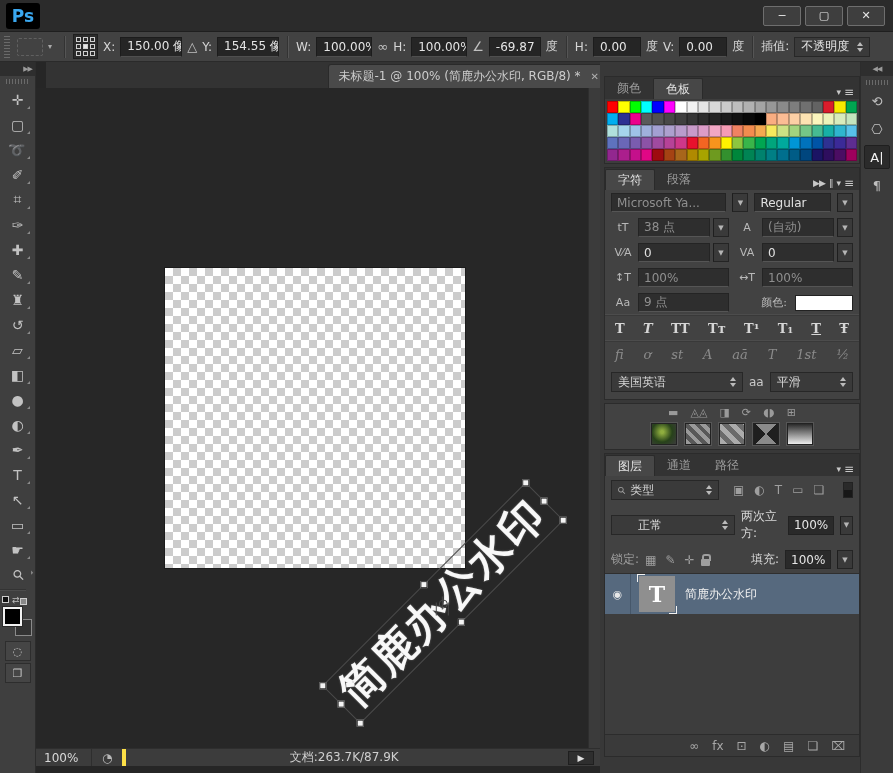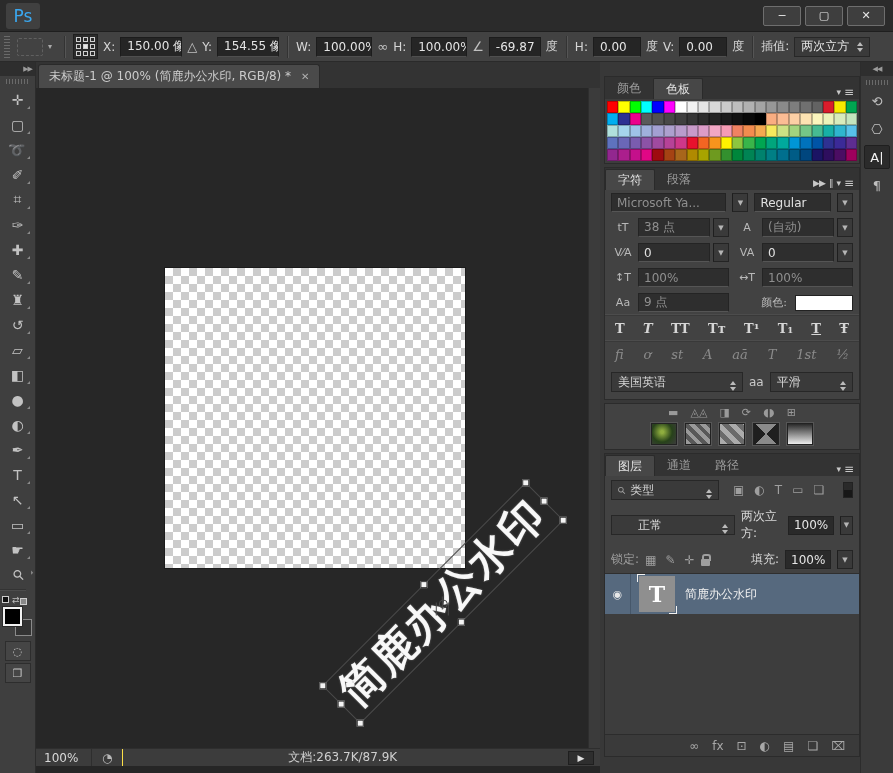--- a/index.html
+++ b/index.html
@@ -2,22 +2,22 @@
 <html><head>
 <meta charset="utf-8">
 <style>
   * { margin:0; padding:0; box-sizing:border-box; }
   html,body { width:893px; height:773px; overflow:hidden; background:#262626;
               font-family:"DejaVu Sans","Liberation Sans",sans-serif; font-size:12px; color:#d9d9d9; }
 
   
   #menubar { position:absolute; left:0; top:0; width:893px; height:32px; background:#2b2b2b;
              display:flex; align-items:center; border-bottom:1px solid #1f1f1f; }
-  #ps-logo { width:34px; height:26px; margin:0 10px 0 6px; background:#404040; color:#3aa8f0;
-             font-weight:normal; font-size:17px; display:flex; align-items:center; justify-content:center;
+  #ps-logo { width:34px; height:26px; margin:0 10px 0 6px; background:#000000; color:#3aa8f0;
+             font-weight:bold; font-size:17px; display:flex; align-items:center; justify-content:center;
              border-radius:3px; }
   .menu-item { padding:0 13px; height:32px; display:flex; align-items:center; color:#e8e8e8; font-size:13px; cursor:default; }
   #win-controls { margin-left:auto; display:flex; gap:4px; padding-right:8px; }
   .win-btn { width:38px; height:20px; background:#3e3e3e; border:1px solid #6e6e6e; border-radius:2px;
              color:#e8e8e8; font-size:11px; display:flex; align-items:center; justify-content:center; }
 
   
   #optionsbar { position:absolute; left:0; top:32px; width:893px; height:30px; background:#424242;
                 border-bottom:1px solid #2a2a2a; display:flex; align-items:center; gap:5px; padding:0 4px; }
   .grip-v { width:6px; height:22px; background:repeating-linear-gradient(180deg,#6a6a6a 0 1px,transparent 1px 3px); margin-right:2px;}
@@ -50,21 +50,21 @@
   #mini-swap { display:flex; align-items:center; gap:3px; margin:4px 0 2px 2px; color:#bdbdbd; font-size:9px;}
   .mini-sq { width:7px; height:7px; background:#111; border:1px solid #ccc;}
   .mini-sq.back { background:#888; margin-left:-3px; margin-top:4px;}
   #chips { position:relative; width:30px; height:30px; margin:2px 0 4px 3px;}
   #chip-fg { position:absolute; left:0; top:0; width:19px; height:19px; background:#000; border:2px solid #f2f2f2; outline:1px solid #2a2a2a;}
   #chip-bg { position:absolute; right:1px; bottom:1px; width:17px; height:17px; background:#333; border:1px solid #8a8a8a;}
   .tool-small { width:26px; height:20px; margin:2px auto; border:1px solid #2d2d2d; background:#454545; color:#c2c2c2;
                 display:flex; align-items:center; justify-content:center; font-size:11px;}
 
   
-  #tabstrip { position:absolute; left:36px; top:62px; width:564px; height:26px; background:#333333; display:flex; align-items:flex-end; }
+  #tabstrip { position:absolute; left:46px; top:62px; width:564px; height:26px; background:#333333; display:flex; align-items:flex-end;justify-content:flex-end; }
   #doc-tab { height:24px; background:#4a4a4a; border:1px solid #2a2a2a; border-bottom:none; display:flex; align-items:center; gap:10px; padding:0 10px; color:#cccccc; font-size:12px; margin-left:2px; border-radius:3px 3px 0 0;}
   #doc-tab .close { color:#b0b0b0; font-size:10px; }
   #viewport { position:absolute; left:36px; top:88px; width:552px; height:660px; background:#272727; overflow:hidden; }
   #vscroll { position:absolute; left:588px; top:88px; width:12px; height:660px; background:#3b3b3b; border-left:1px solid #2e2e2e; }
   #canvas { position:absolute; left:129px; top:180px; width:300px; height:300px; background-color:#fff;
             background-image:linear-gradient(45deg,#cccccc 25%,transparent 25%,transparent 75%,#cccccc 75%),
                              linear-gradient(45deg,#cccccc 25%,transparent 25%,transparent 75%,#cccccc 75%);
             background-size:16px 16px; background-position:0 0,8px 8px; box-shadow:0 0 0 1px #1b1b1b; }
   #xformbox { position:absolute; left:134px; top:308px; width:288px; height:54px; border:1px solid #4a4a4a;
               transform:rotate(-45deg); display:flex; align-items:center; justify-content:center; }
@@ -75,21 +75,21 @@
   .h-bc { right:-4px; top:calc(50% - 4px);} .h-c { right:-4px; bottom:-4px;} .h-cd { left:calc(50% - 4px); bottom:-4px;}
   .h-d  { left:-4px; bottom:-4px;} .h-da { left:-4px; top:calc(50% - 4px);}
   #refpoint { position:absolute; left:calc(50% - 6px); top:calc(50% - 6px); width:11px; height:11px; transform:rotate(45deg);}
   #refpoint::before { content:""; position:absolute; left:2px; top:2px; width:7px; height:7px; border:1px solid #4a4a4a; border-radius:50%; }
   #refpoint::after { content:""; position:absolute; left:5px; top:-1px; width:1px; height:13px; background:#4a4a4a; box-shadow:-6px 6px 0 0 #4a4a4a, 6px 6px 0 0 #4a4a4a; }
 
   
   #statusbar { position:absolute; left:36px; top:748px; width:564px; height:18px; background:#3c3c3c; display:flex; align-items:center; border-top:1px solid #2e2e2e;}
   #zoom-field { width:56px; padding-left:8px; color:#d9d9d9; border-right:1px solid #2e2e2e; height:100%; display:flex; align-items:center;}
   #pie-ic { margin:0 10px; color:#b8b8b8; font-size:12px; }
-  #doc-info { flex:1; text-align:center; color:#cfcfcf; border-left:1px solid #fde047; height:100%; display:flex; align-items:center; justify-content:center;}
+  #doc-info { flex:1; text-align:center; color:#cfcfcf; border-left:4px solid #fde047; height:100%; display:flex; align-items:center; justify-content:center;}
   #status-play { width:26px; height:14px; background:#2e2e2e; border:1px solid #1f1f1f; color:#e0e0e0; font-size:9px; display:flex; align-items:center; justify-content:center; margin:0 6px;}
 
   
   #rightdock { position:absolute; left:600px; top:62px; width:293px; height:711px; background:#383838; display:flex; }
   #panelcol { width:256px; margin-left:4px; display:flex; flex-direction:column; }
   .pgroup { background:#424242; border:1px solid #2b2b2b; margin-bottom:3px; }
   .tabbar { height:22px; background:#333333; display:flex; align-items:flex-end; }
   .ptab { height:21px; padding:0 12px; display:flex; align-items:center; color:#9c9c9c; font-size:12px; background:#333333; }
   .ptab.active { background:#474747; color:#e2e2e2; border:1px solid #2a2a2a; border-bottom:none; border-radius:2px 2px 0 0;}
   .tab-right { margin-left:auto; display:flex; align-items:center; gap:4px; padding-right:5px; color:#b5b5b5; }
@@ -108,21 +108,21 @@
   .dd-btn { width:16px; height:19px; background:#3a3a3a; border:1px solid #242424; border-left-color:#1e1e1e;
             display:flex; align-items:center; justify-content:center; color:#b5b5b5; font-size:7px; }
   .cic { color:#b9b9b9; font-size:11px; width:24px; text-align:center; white-space:nowrap; }
   .half { flex:1; display:flex; align-items:center; gap:3px; }
   #colorswatch { width:58px; height:16px; background:#ffffff; border:1px solid #222; }
   .tbtnrow { display:flex; justify-content:space-between; padding:5px 10px; border-top:1px solid #393939; box-shadow:0 -1px 0 #4c4c4c;}
   .tbtn { color:#d6d6d6; font-size:13px; font-weight:bold; font-family:"DejaVu Serif","Liberation Serif",serif; }
   .tbtn.it { font-style:italic; } .tbtn.un { text-decoration:underline; }
   .otbtn { color:#8b8b8b; font-size:13px; font-style:italic; font-family:"DejaVu Serif","Liberation Serif",serif;}
   .langrow { display:flex; align-items:center; gap:6px; padding:5px 6px 7px; }
-  .cselect { background:#3a3a3a; border:1px solid #272727; height:20px; display:flex; align-items:flex-end; padding:0 6px; color:#d6d6d6; gap:6px;}
+  .cselect { background:#3a3a3a; border:1px solid #272727; height:20px; display:flex; align-items:center; padding:0 6px; color:#d6d6d6; gap:6px;}
   .aa-label { color:#c9c9c9; font-size:12px; }
 
   
   #strip { background:#424242; border:1px solid #2b2b2b; margin-bottom:3px; padding:2px 0 4px; }
   #strip-icons { display:flex; gap:12px; justify-content:center; color:#9a9a9a; font-size:11px; }
   #grads { display:flex; gap:8px; justify-content:center; margin-top:4px; }
   #grads div { width:26px; height:22px; border:1px solid #222; box-shadow:0 0 0 1px #565656; }
 
   
   #layers-group { flex:1; display:flex; flex-direction:column; margin-bottom:16px; }
@@ -198,21 +198,21 @@
   <div class="ob-sep"></div>
   <span class="ob-label">H:</span>
   <div class="bar-field" style="width:48px">0.00</div>
   <span class="ob-label">度</span>
   <span class="ob-label">V:</span>
   <div class="bar-field" style="width:48px">0.00</div>
   <span class="ob-label">度</span>
   <div class="ob-sep"></div>
   <span class="ob-label">插值:</span>
   <div class="ob-select">
-    <span>两次立方</span>
+    <span>不透明度</span>
     <span class="updown">
         <i class="up"></i>
         <i class="dn"></i>
       </span>
   </div>
 </div>
 
 <div id="toolbar">
   <div id="toolbar-head">▶▶</div>
   <div class="grip-h"></div>

